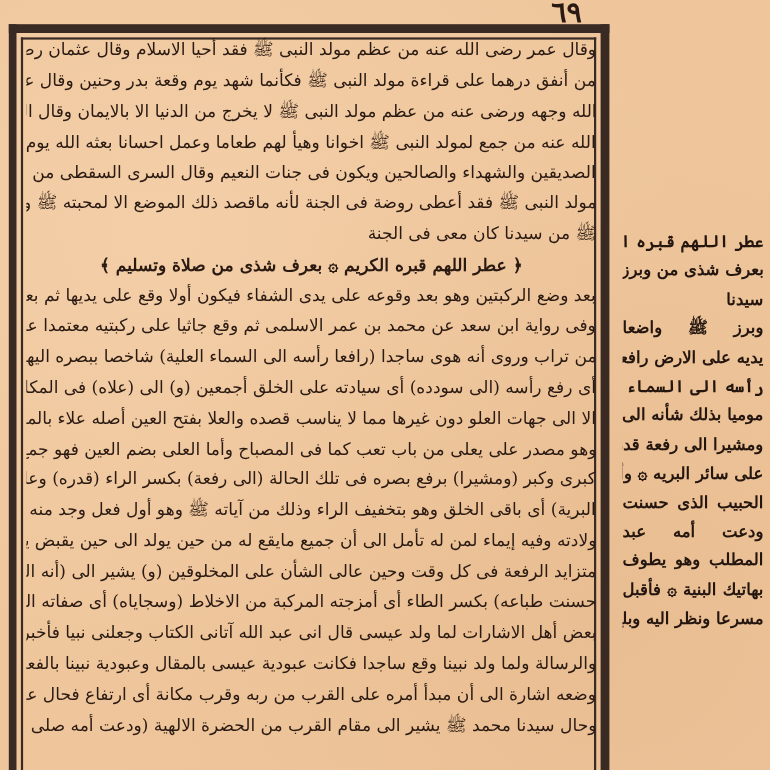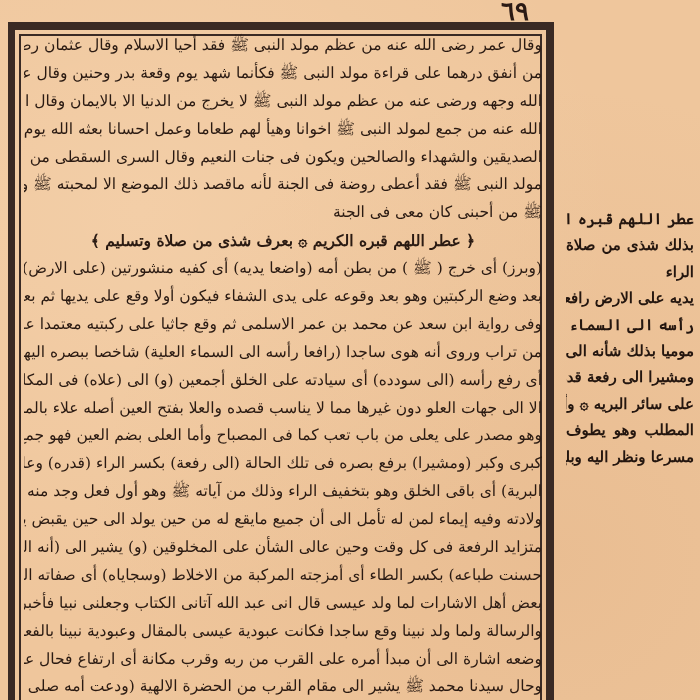--- a/index.html
+++ b/index.html
@@ -104,45 +104,48 @@
   <div class="frame-inner"></div>
 </div>
 
 <div class="main-text">
   <div class="line">وقال عمر رضى الله عنه من عظم مولد النبى ﷺ فقد أحيا الاسلام وقال عثمان رضى الله عنه</div>
   <div class="line">من أنفق درهما على قراءة مولد النبى ﷺ فكأنما شهد يوم وقعة بدر وحنين وقال على كرم</div>
   <div class="line">الله وجهه ورضى عنه من عظم مولد النبى ﷺ لا يخرج من الدنيا الا بالايمان وقال الشافعى رضى</div>
   <div class="line">الله عنه من جمع لمولد النبى ﷺ اخوانا وهيأ لهم طعاما وعمل احسانا بعثه الله يوم القيامة مع</div>
   <div class="line">الصديقين والشهداء والصالحين ويكون فى جنات النعيم وقال السرى السقطى من قصد موضعا يقرأ فيه</div>
   <div class="line">مولد النبى ﷺ فقد أعطى روضة فى الجنة لأنه ماقصد ذلك الموضع الا لمحبته ﷺ وقد قال</div>
-  <div class="line short">ﷺ من أحبنى كان معى فى الجنة</div>
+  <div class="line short">ﷺ من سيدنا كان معى فى الجنة</div>
   <div class="line heading">﴿ عطر اللهم قبره الكريم ۞ بعرف شذى من صلاة وتسليم ﴾</div>
-  <div class="line">(وبرز) أى خرج ( ﷺ ) من بطن أمه (واضعا يديه) أى كفيه منشورتين (على الارض)</div>
   <div class="line">بعد وضع الركبتين وهو بعد وقوعه على يدى الشفاء فيكون أولا وقع على يديها ثم بعد ذلك وقع على ركبتيه</div>
   <div class="line">وفى رواية ابن سعد عن محمد بن عمر الاسلمى ثم وقع جاثيا على ركبتيه معتمدا على الارض بيديه ثم أخذ قبضة</div>
   <div class="line">من تراب وروى أنه هوى ساجدا (رافعا رأسه الى السماء العلية) شاخصا ببصره اليها (موميا بذلك الرفع)</div>
   <div class="line">أى رفع رأسه (الى سودده) أى سيادته على الخلق أجمعين (و) الى (علاه) فى المكارم فلا يتوجه قصده</div>
   <div class="line">الا الى جهات العلو دون غيرها مما لا يناسب قصده والعلا بفتح العين أصله علاء بالمد ثم جعل مقصورا للسجع</div>
   <div class="line">وهو مصدر على يعلى من باب تعب كما فى المصباح وأما العلى بضم العين فهو جمع علياء مؤنث أعلى وذلك مثل</div>
   <div class="line">كبرى وكبر (ومشيرا) برفع بصره فى تلك الحالة (الى رفعة) بكسر الراء (قدره) وعلو شأنه (على سائر</div>
   <div class="line">البرية) أى باقى الخلق وهو بتخفيف الراء وذلك من آياته ﷺ وهو أول فعل وجد منه فى أول</div>
   <div class="line">ولادته وفيه إيماء لمن له تأمل الى أن جميع مايقع له من حين يولد الى حين يقبض يدل على العقل فانه لايزال</div>
   <div class="line">متزايد الرفعة فى كل وقت وحين عالى الشأن على المخلوقين (و) يشير الى (أنه الحبيب) لله تعالى (الذى</div>
   <div class="line">حسنت طباعه) بكسر الطاء أى أمزجته المركبة من الاخلاط (وسجاياه) أى صفاته الخلقية الثابتة قال</div>
   <div class="line">بعض أهل الاشارات لما ولد عيسى قال انى عبد الله آتانى الكتاب وجعلنى نبيا فأخبر عن نفسه بالعبودية</div>
   <div class="line">والرسالة ولما ولد نبينا وقع ساجدا فكانت عبودية عيسى بالمقال وعبودية نبينا بالفعال وفى سجوده عند</div>
   <div class="line">وضعه اشارة الى أن مبدأ أمره على القرب من ربه وقرب مكانة أى ارتفاع فحال عيسى يشير الى مقام العبودية</div>
   <div class="line">وحال سيدنا محمد ﷺ يشير الى مقام القرب من الحضرة الالهية (ودعت أمه صلى الله عليه وسلم</div>
 
 </div>
 
 <div class="margin-col">
   <div class="mline">عطر اللهم قبره الكريم ۞</div>
-  <div class="mline">بذلك شذى من صلاة</div>
-  <div class="mline short">الراء</div>
+  <div class="mline">بعرف شذى من وبرز</div>
+  <div class="mline short">سيدنا</div>
+  <div class="mline">وبرز ﷺ واضعا</div>
   <div class="mline">يديه على الارض رافعا</div>
   <div class="mline">رأسه الى السماء العليه ۞</div>
   <div class="mline">موميا بذلك شأنه الى</div>
   <div class="mline">ومشيرا الى رفعة قدره</div>
   <div class="mline">على سائر البريه ۞ وأنه</div>
+  <div class="mline">الحبيب الذى حسنت</div>
+  <div class="mline">ودعت أمه عبد</div>
   <div class="mline">المطلب وهو يطوف</div>
+  <div class="mline">بهاتيك البنية ۞ فأقبل</div>
   <div class="mline">مسرعا ونظر اليه وبلغ</div>
 </div>
 
 </body></html>

